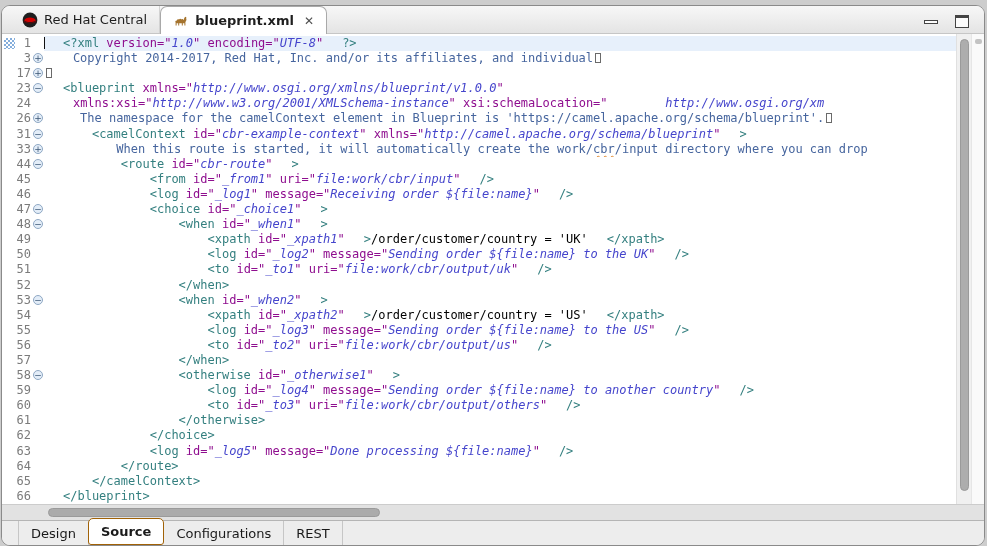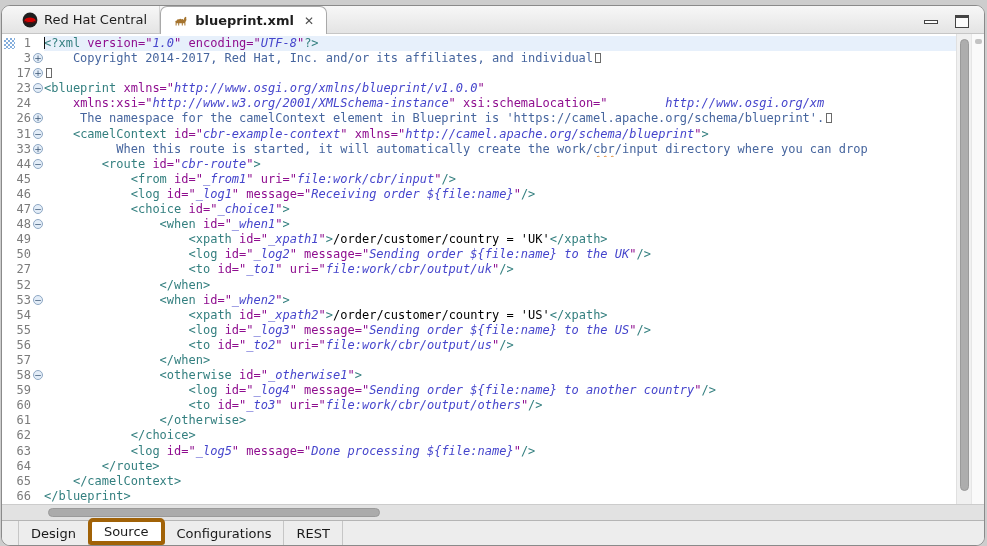--- a/index.html
+++ b/index.html
@@ -39,21 +39,21 @@
              background:#E3EDF8;border:1px solid #8FA8C4;color:#3A5574;
              font:9px/8px "DejaVu Sans",sans-serif;text-align:center;cursor:pointer;}
   .lt{flex:1 1 auto;overflow:hidden;position:relative;}
   .row.current .lt{background:var(--c-currentLine,#E7F0FB);}
   pre.codeline{margin:0;font:inherit;white-space:pre;}
   .caret{position:absolute;left:0;top:1px;height:12px;border-left:1.5px solid #111;}
   .anno-checker{position:absolute;left:2px;top:4px;width:11px;height:11px;
        background-image:conic-gradient(#85AEDC 25%, #fff 0 50%, #85AEDC 0 75%, #fff 0);
        background-size:4px 4px;}
 
-  .s-tag{color:var(--c-tag,#337F7F);}
+  .s-tag{color:var(--c-tag,#337F7F);margin-left:19px;}
   .s-attr{color:var(--c-attr,#8F0E8F);}
   .s-val{color:var(--c-value,#4545CC);font-style:italic;}
   .s-txt{color:var(--c-text,#000);}
   .s-com{color:var(--c-comment,#46659E);}
   .s-com-u{}
   .s-spell{text-decoration:underline wavy var(--c-spellUnderline,#E0882F);text-decoration-thickness:1px;text-underline-offset:2px;}
   .s-box{display:inline-block;width:6px;height:10px;border:1px solid #6A6A6A;margin-left:2px;vertical-align:-1px;}
 
   
   .vscroll{position:absolute;top:0;bottom:0;right:13px;width:15px;background:#F0F0F0;border-left:1px solid #E0E0E0;}
@@ -65,22 +65,22 @@
   
   .hscroll{flex:0 0 16px;background:#E2E2E2;border-top:1px solid #CCC;position:relative;}
   .hthumb{position:absolute;left:46px;top:3px;width:332px;height:9px;background:#ABABAB;
           border:1px solid #9A9A9A;border-radius:5px;}
 
   
   .btabs{flex:0 0 25px;background:#EDEDED;border-top:1px solid #B5B5B5;display:flex;
          align-items:stretch;padding-left:16px;font-size:13px;color:#1A1A1A;position:relative;}
   .btab{padding:0 12px;display:flex;align-items:center;border-right:1px solid #C6C6C6;cursor:default;white-space:nowrap;}
   .btab:first-child{border-left:1px solid #C6C6C6;}
-  .btab.active{background:#fff;border:4px solid #a16207;border-radius:5px 5px 3px 3px;
-               margin-top:-3px;margin-left:-1px;z-index:2;}
+  .btab.active{background:#fff;border:1px solid #a16207;border-radius:5px 5px 3px 3px;
+               margin-top:-3px;margin-left:-1px;z-index:2;font-weight:bold;}
 </style>
 </head>
 <body>
 
 <div class="window">
 
   <div class="tabbar">
     <div class="tab inactive">
       <span class="ticon">
         <svg viewBox="0 0 16 16" width="16" height="16">
@@ -230,21 +230,21 @@
           </div>
         </div>
         <div class="row">
           <span class="num">50</span>
           <span class="foldc"></span>
           <div class="lt">
             <pre class="codeline"><span class="s-txt">                    </span><span class="s-tag">&lt;log </span><span class="s-attr">id="</span><span class="s-val">_log2</span><span class="s-attr">" </span><span class="s-attr">message="</span><span class="s-val">Sending order ${file:name} to the UK</span><span class="s-attr">"</span><span class="s-tag">/&gt;</span></pre>
           </div>
         </div>
         <div class="row">
-          <span class="num">27</span>
+          <span class="num">51</span>
           <span class="foldc"></span>
           <div class="lt">
             <pre class="codeline"><span class="s-txt">                    </span><span class="s-tag">&lt;to </span><span class="s-attr">id="</span><span class="s-val">_to1</span><span class="s-attr">" </span><span class="s-attr">uri="</span><span class="s-val">file:work/cbr/output/uk</span><span class="s-attr">"</span><span class="s-tag">/&gt;</span></pre>
           </div>
         </div>
         <div class="row">
           <span class="num">52</span>
           <span class="foldc"></span>
           <div class="lt">
             <pre class="codeline"><span class="s-txt">                </span><span class="s-tag">&lt;/when&gt;</span></pre>

